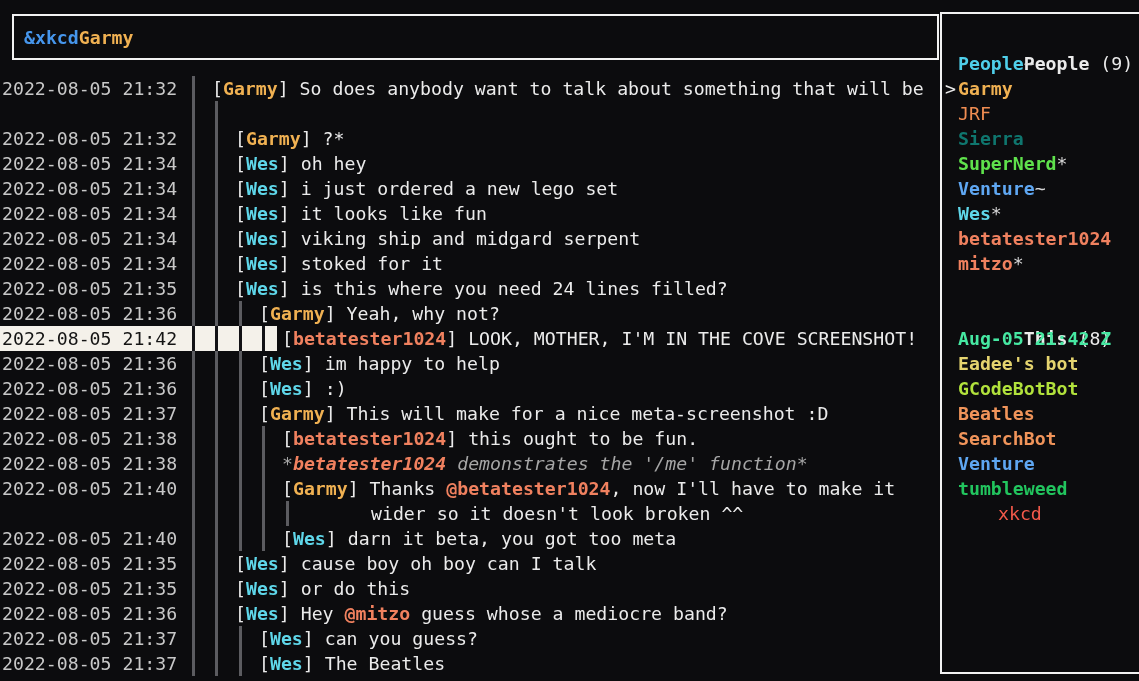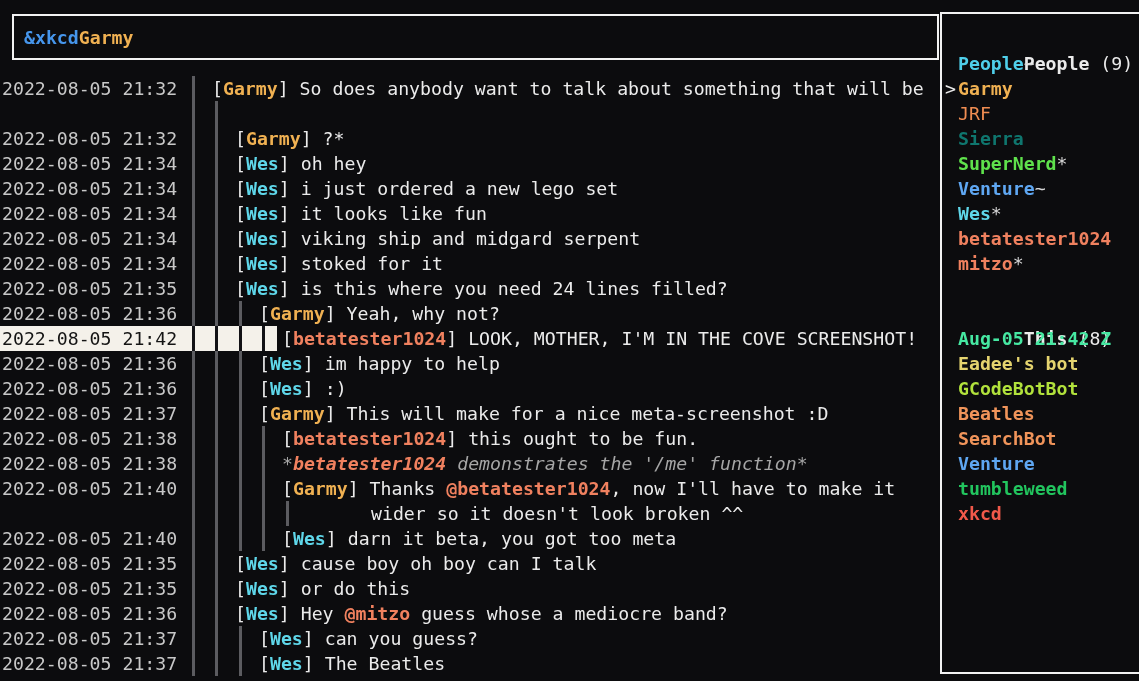--- a/index.html
+++ b/index.html
@@ -87,17 +87,17 @@
       <span class="bold" style="color: rgb(235, 235, 235);">This</span><span style="color: rgb(235, 235, 235);"> </span><span style="color: rgb(235, 235, 235);">(8)</span>
     </div>
     <div id="bots-list">
         <div class="side-row"><span style="color: rgb(70, 232, 162); font-weight: bold;">Aug-05 21:42 Z</span></div>
         <div class="side-row"><span style="color: rgb(229, 212, 111); font-weight: bold;">Eadee's bot</span></div>
         <div class="side-row"><span style="color: rgb(178, 226, 60); font-weight: bold;">GCodeBotBot</span></div>
         <div class="side-row"><span style="color: rgb(240, 148, 90); font-weight: bold;">Beatles</span></div>
         <div class="side-row"><span style="color: rgb(240, 148, 90); font-weight: bold;">SearchBot</span></div>
         <div class="side-row"><span style="color: rgb(95, 167, 242); font-weight: bold;">Venture</span></div>
         <div class="side-row"><span style="color: #22c55e; font-weight: bold;">tumbleweed</span></div>
-        <div class="side-row"><span style="color: rgb(242, 89, 74); font-weight: bold;">xkcd</span></div>
+        <div class="side-row"><span style="color: rgb(242, 89, 74); font-weight: normal; margin-left: 40px;">xkcd</span></div>
       </div>
   </div>
 
 </div>
 
 </body></html>

